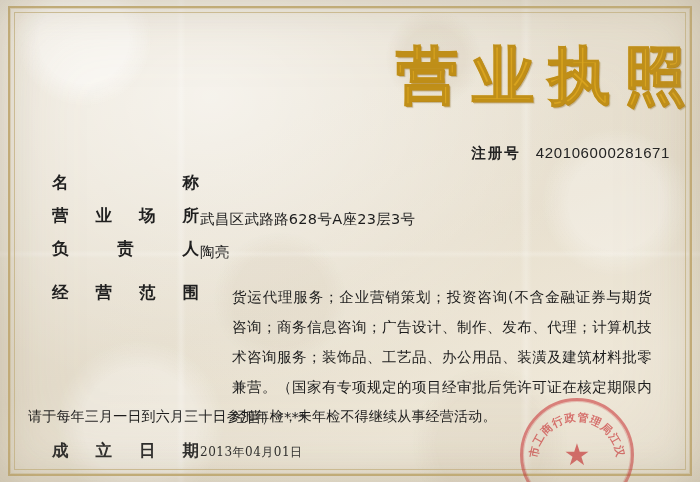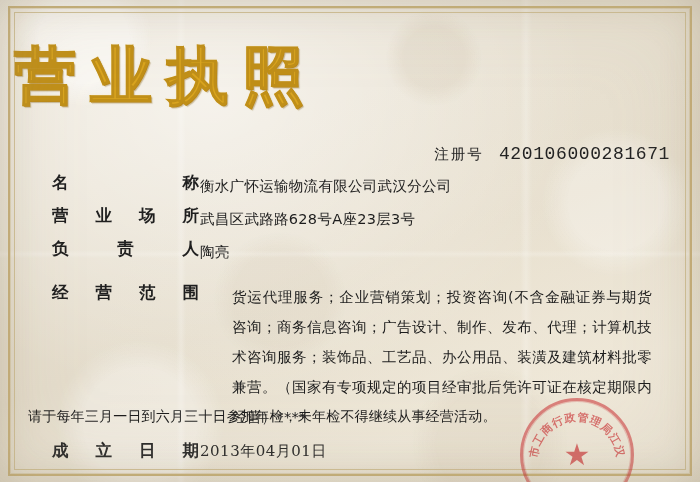--- a/index.html
+++ b/index.html
@@ -58,21 +58,21 @@
     left: 0; top: 0;
     width: 700px;
     height: 482px;
   }
 
   .title {
     position: absolute;
     left: 0;
     top: 34px;
     width: 700px;
-    text-align: left;
+    text-align: right;
     font-family: "DejaVu Sans", "Liberation Sans", sans-serif;
     font-weight: bold;
     font-size: 62px;
     letter-spacing: 14px;
     text-indent: 14px;
     color: #d9a41f;
     text-shadow:
       1px 1px 0 #b8861a,
       2px 2px 1px rgba(120,85,10,0.35),
       0 0 2px rgba(255,226,150,0.8);
@@ -82,27 +82,27 @@
   .regno {
     position: absolute;
     right: 30px;
     top: 144px;
     font-size: 14.5px;
     color: #232323;
     letter-spacing: .5px;
     white-space: nowrap;
   }
   .regno .label {
-    font-weight: normal;
+    font-weight: bold;
     letter-spacing: 2px;
     margin-right: 10px;
   }
   .regno .value {
-    font-family: Liberation Mono, monospace;
-    font-size: 18px;
+    font-family: Liberation Sans, sans-serif;
+    font-size: 15px;
     letter-spacing: .6px;
   }
 
   .row {
     position: absolute;
     left: 52px;
     width: 600px;
     display: flex;
     align-items: flex-start;
   }
@@ -157,21 +157,21 @@
     width: 148px;
     flex: none;
     font-size: 16.5px;
     font-weight: bold;
     letter-spacing: 1px;
     display: flex;
     justify-content: space-between;
   }
   .footer .date-val {
     font-family: "DejaVu Serif", "Liberation Serif", serif;
-    font-size: 15px;
+    font-size: 12px;
     letter-spacing: .5px;
     text-decoration: none;
     border-bottom: 0;
   }
   .footer-cn {
     position: absolute;
     left: 432px;
     top: 440px;
     font-size: 14.5px;
     letter-spacing: 3px;
@@ -243,21 +243,20 @@
     <div class="regno">
       <span class="label">注册号</span>
       <span class="value">420106000281671</span>
     </div>
 
     <div class="row" id="row-name">
       <div class="lab spread">
         <span>名</span>
           <span>称</span>
       </div>
-      <div class="val">衡水广怀运输物流有限公司武汉分公司</div>
     </div>
 
     <div class="row" id="row-place">
       <div class="lab spread">
         <span>营</span>
           <span>业</span>
           <span>场</span>
           <span>所</span>
       </div>
       <div class="val">武昌区武路路628号A座23层3号</div>

